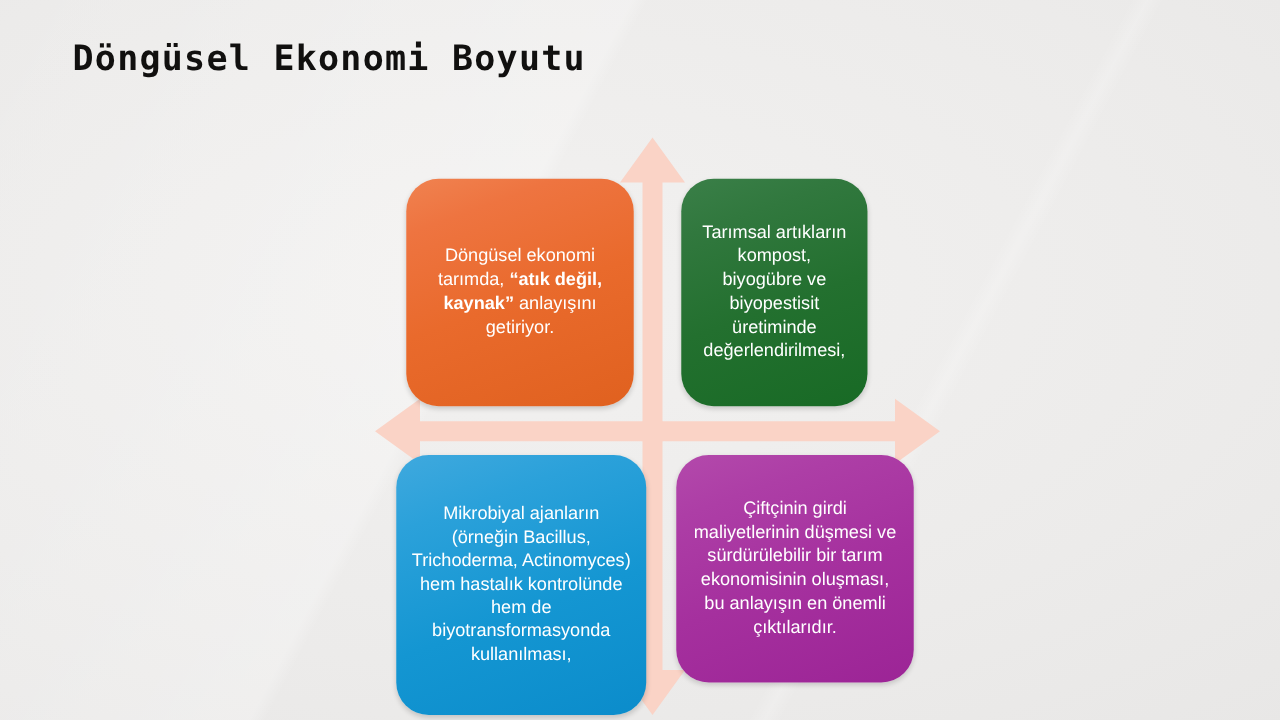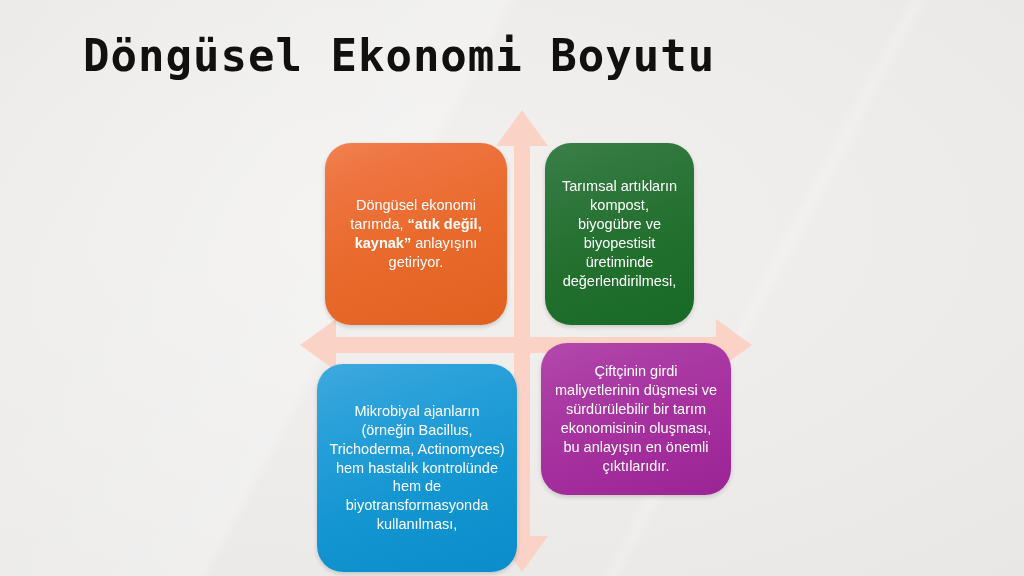--- a/index.html
+++ b/index.html
@@ -32,25 +32,25 @@
         rgba(255,255,255,0.45) 38%,
         rgba(255,255,255,0.0) 39%,
         rgba(255,255,255,0.0) 68%,
         rgba(255,255,255,0.35) 69%,
         rgba(255,255,255,0.0) 70%);
     opacity: .55;
   }
 
   #title {
     position: absolute;
-    left: 83px;
+    left: 58px;
     top: 30px;
     font-family: "DejaVu Sans Mono", "Liberation Mono", monospace;
     font-weight: 700;
-    font-size: 44px;
+    font-size: 28px;
     letter-spacing: 1px;
     color: #11100f;
     white-space: nowrap;
     z-index: 6;
     text-align: right;
   }
 
   
   #arrows {
     position: absolute;
@@ -84,21 +84,21 @@
   }
   #box-green {
     left: 545px; top: 143px; width: 149px; height: 182px;
     background: linear-gradient(160deg, #3a7f48 0%, #31783e 20%, #23702f 55%, #186a25 100%);
   }
   #box-blue {
     left: 317px; top: 364px; width: 200px; height: 208px;
     background: linear-gradient(160deg, #3fa9de 0%, #2ba1da 22%, #1496d2 58%, #0b8ccb 100%);
   }
   #box-purple {
-    left: 541px; top: 343px; width: 190px; height: 152px;
+    left: 541px; top: 364px; width: 190px; height: 182px;
     background: linear-gradient(160deg, #b349ab 0%, #ad3ea6 20%, #a5309e 55%, #9c2496 100%);
   }
 </style>
 </head>
 <body>
 
 <div id="slide">
 
   <div id="title">Döngüsel Ekonomi Boyutu</div>
 

